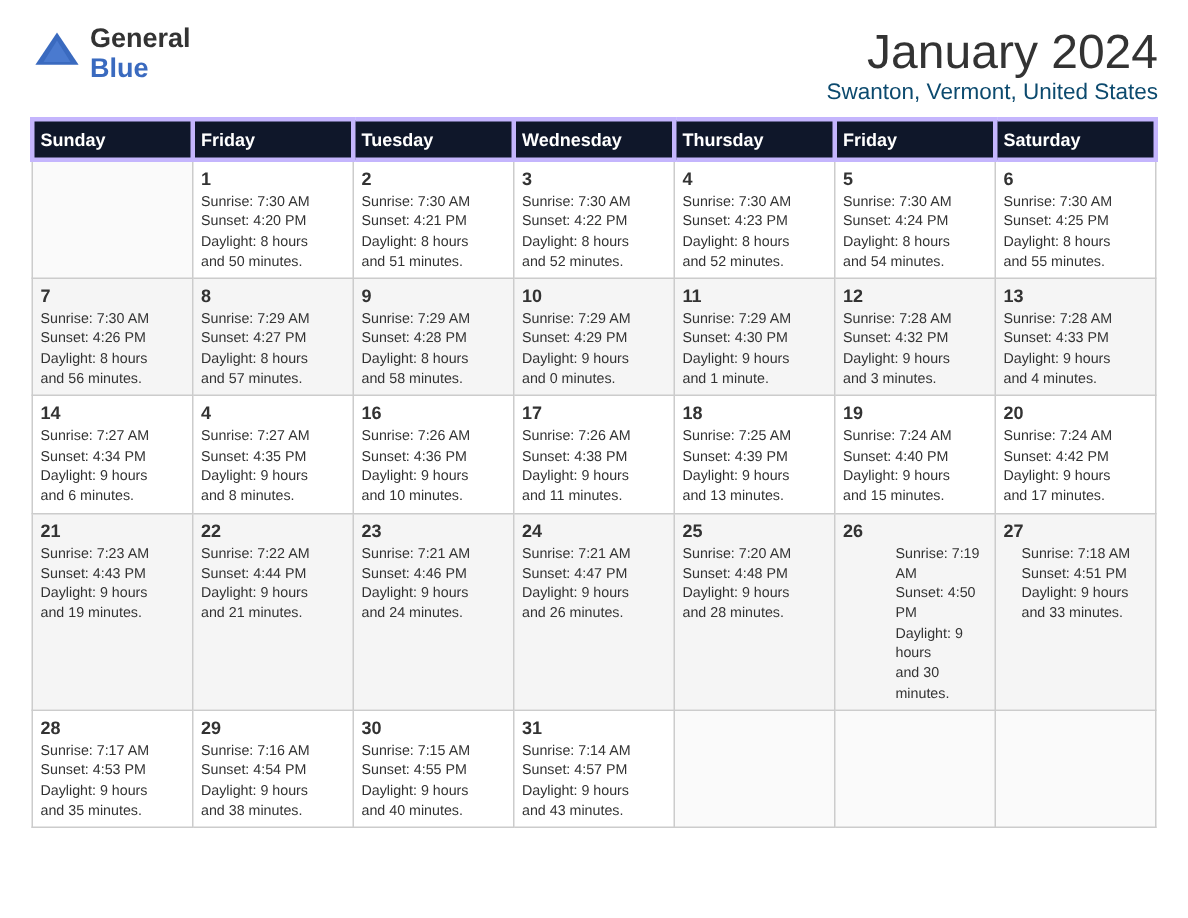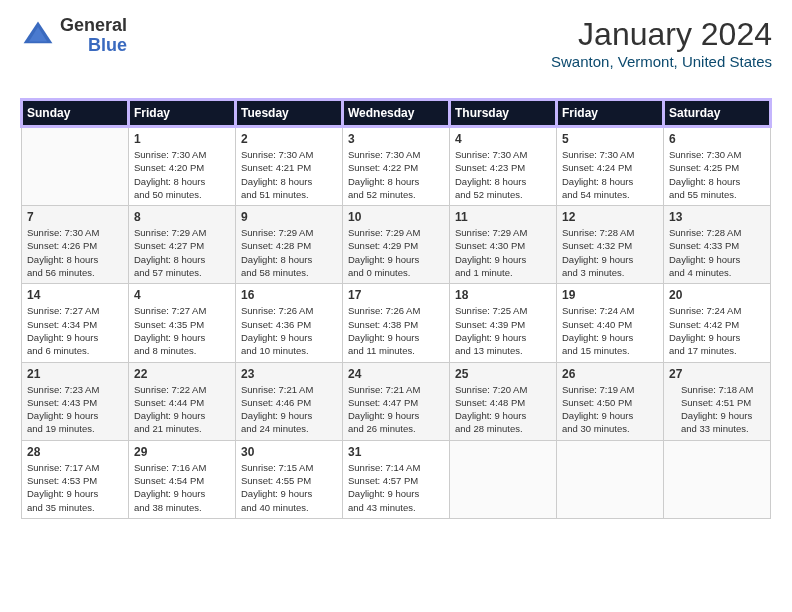--- a/index.html
+++ b/index.html
@@ -12,42 +12,41 @@
     }
     .page {
       width: 792px;
       min-height: 612px;
       padding: 16px 20px 10px 20px;
     }
     .header {
       display: flex;
       justify-content: space-between;
       align-items: flex-start;
-      margin-bottom: 28px;
+      margin-bottom: 8px;
     }
     .logo {
       display: flex;
       align-items: center;
       gap: 4px;
     }
     .logo-text {
       display: flex;
       flex-direction: column;
       line-height: 1.1;
     }
     .logo-general {
       font-size: 18px;
       font-weight: bold;
       color: #333;
     }
     .logo-blue {
       font-size: 18px;
       font-weight: bold;
       color: #3a6abf;
-      text-align: right;
     }
     .logo-icon {
       width: 36px;
       height: 36px;
     }
     .title-block {
       text-align: right;
     }
     .month-title {
       font-size: 32px;
@@ -312,21 +311,21 @@
           </td>
           <td>
             <span class="day-number">25</span>
             <div class="cell-content" style="white-space: pre-line;">Sunrise: 7:20 AM
 Sunset: 4:48 PM
 Daylight: 9 hours
 and 28 minutes.</div>
           </td>
           <td>
             <span class="day-number">26</span>
-            <div class="cell-content" style="white-space: pre-line;">Sunrise: 7:19 AM
+            <div class="cell-content" style="white-space: pre-line; margin-left: 35px;">Sunrise: 7:19 AM
 Sunset: 4:50 PM
 Daylight: 9 hours
 and 30 minutes.</div>
           </td>
           <td>
             <span class="day-number">27</span>
             <div class="cell-content" style="white-space: pre-line; margin-left: 12px;">Sunrise: 7:18 AM
 Sunset: 4:51 PM
 Daylight: 9 hours
 and 33 minutes.</div>

